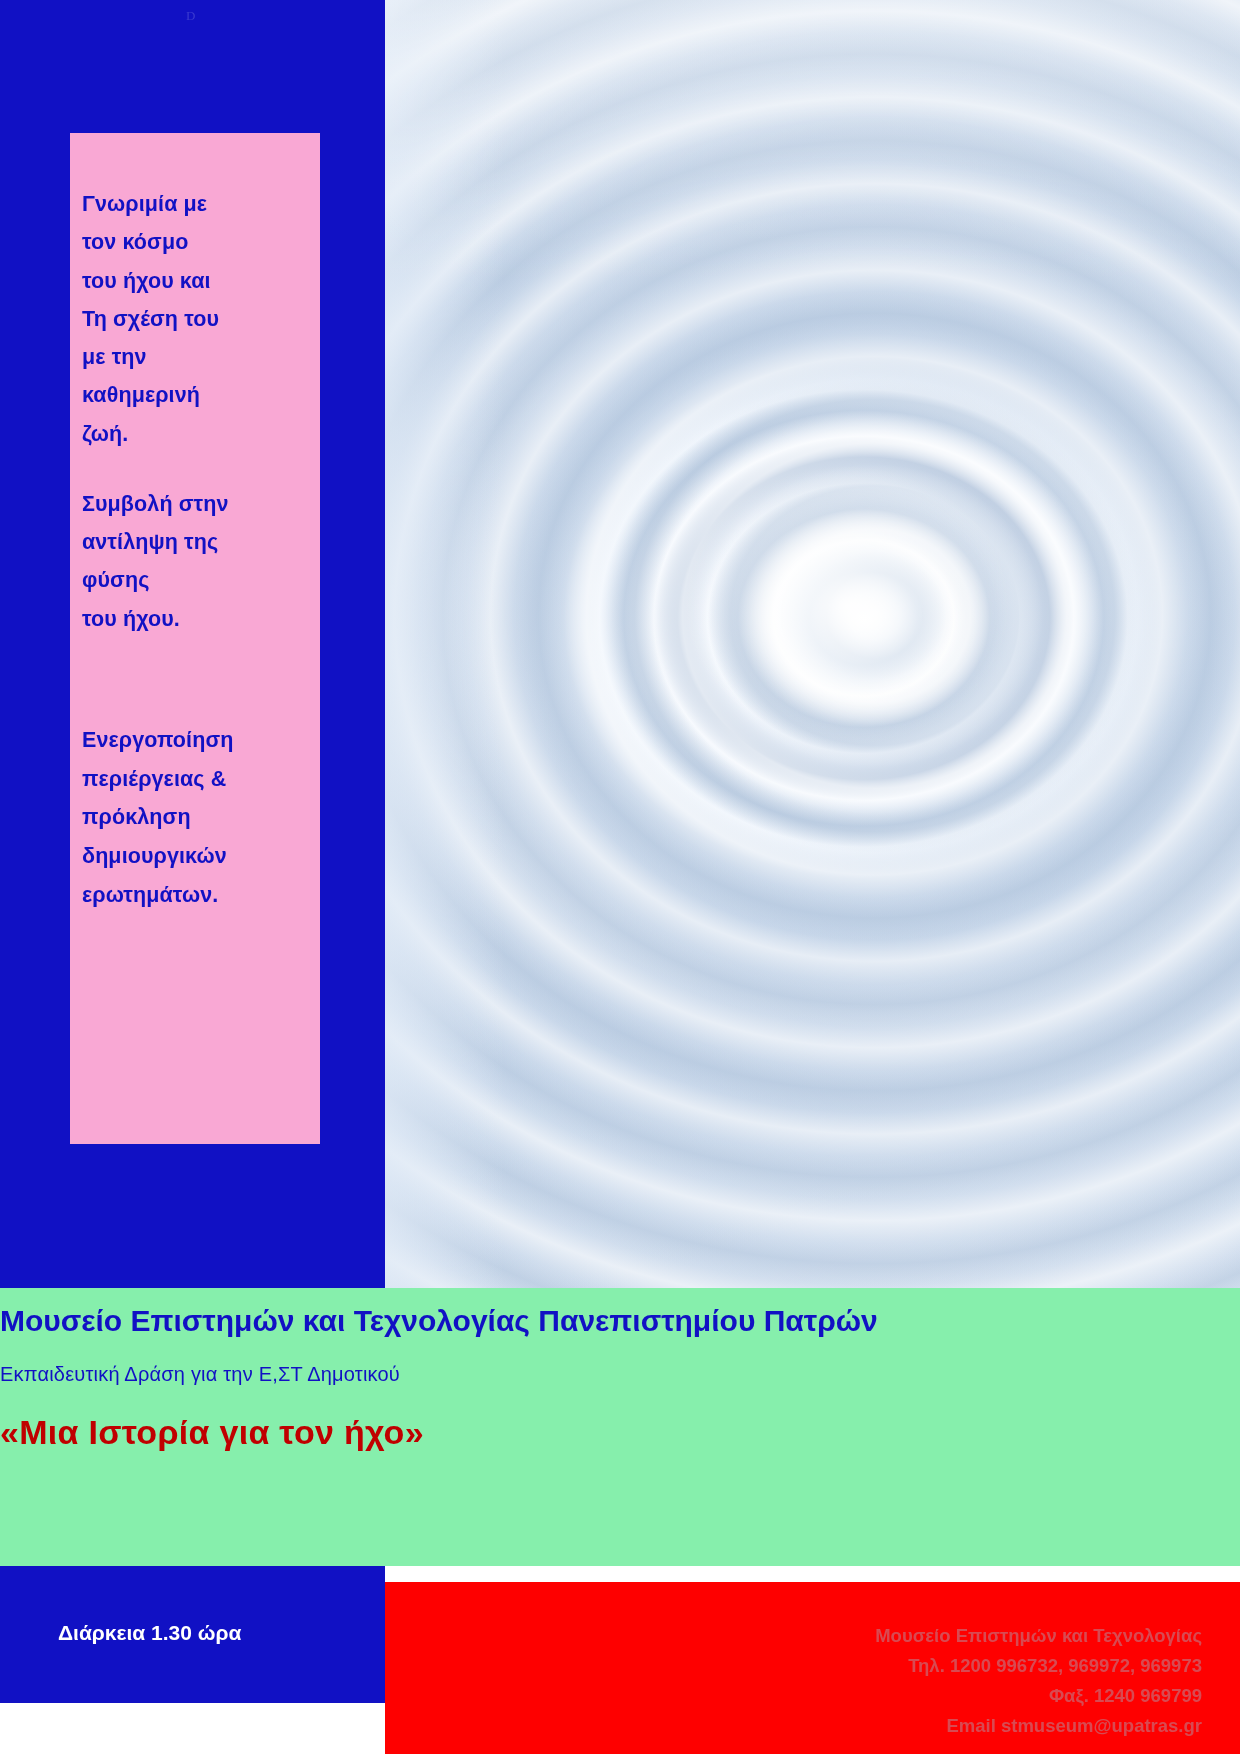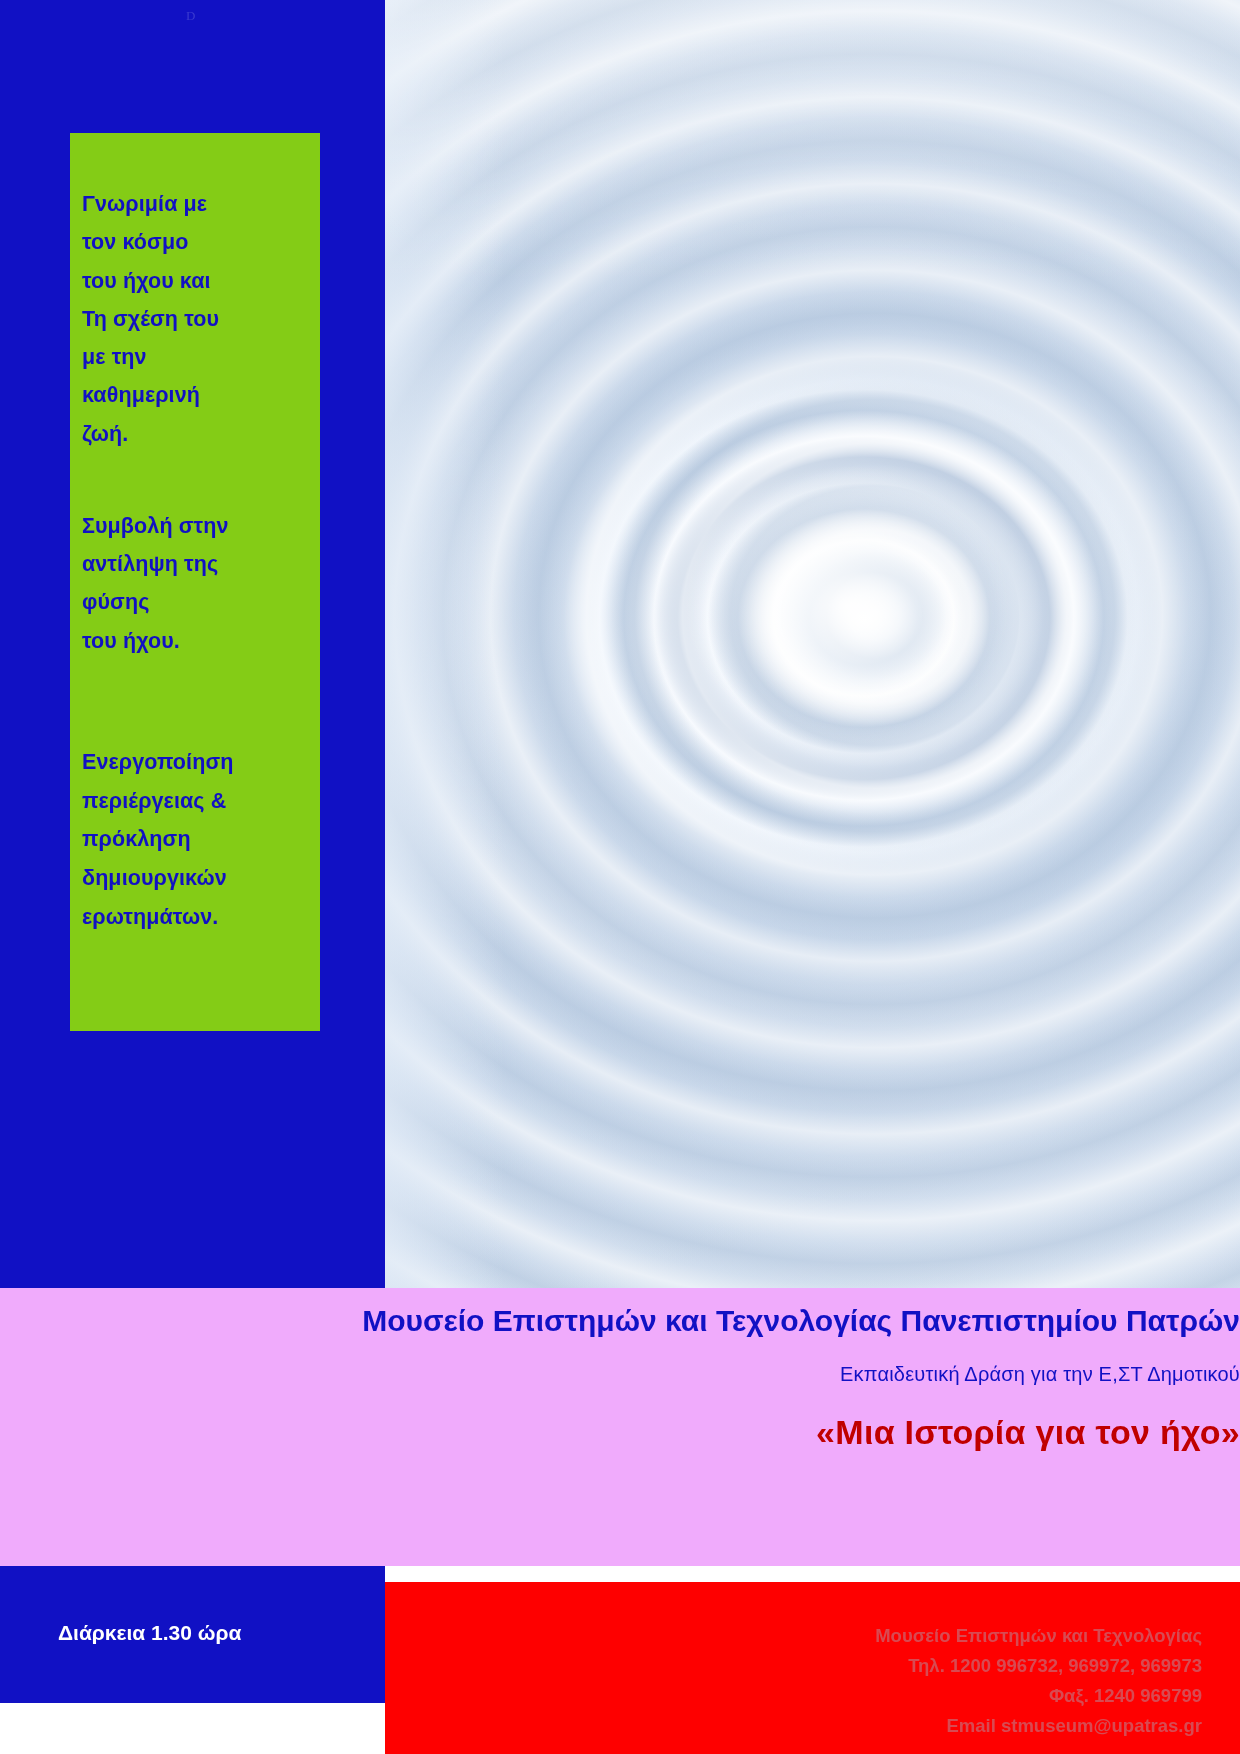--- a/index.html
+++ b/index.html
@@ -110,45 +110,45 @@
     font-size: 13px;
     color: #3a3acf;
     font-family: "Liberation Serif", serif;
   }
 
   .white-card {
     position: absolute;
     left: 70px;
     top: 133px;
     width: 250px;
-    height: 898px;
-    background: #84cc16;
+    height: 1011px;
+    background: #f9a8d4;
     box-sizing: border-box;
     padding: 52px 22px 0 12px;
   }
   .card-text {
     color: #1111c4;
     font-weight: bold;
     font-size: 21.5px;
     line-height: 1.78;
     white-space: pre-line;
     letter-spacing: 0.1px;
   }
-  .card-block-2 { margin-top: 54px; }
+  .card-block-2 { margin-top: 32px; }
   .card-block-3 { margin-top: 83px; line-height: 1.80; }
 
   
   .mid-area {
     position: absolute;
     left: 0;
     top: 1288px;
     width: 1240px;
     height: 278px;
-    background: #f0abfc;
-    text-align: right;
+    background: #86efac;
+    text-align: left;
   }
   .museum-title {
     color: #1111c4;
     font-weight: bold;
     font-size: 30px;
     line-height: 1.33;
     margin-top: 13px;
   }
   .subtitle {
     color: #1111c4;

